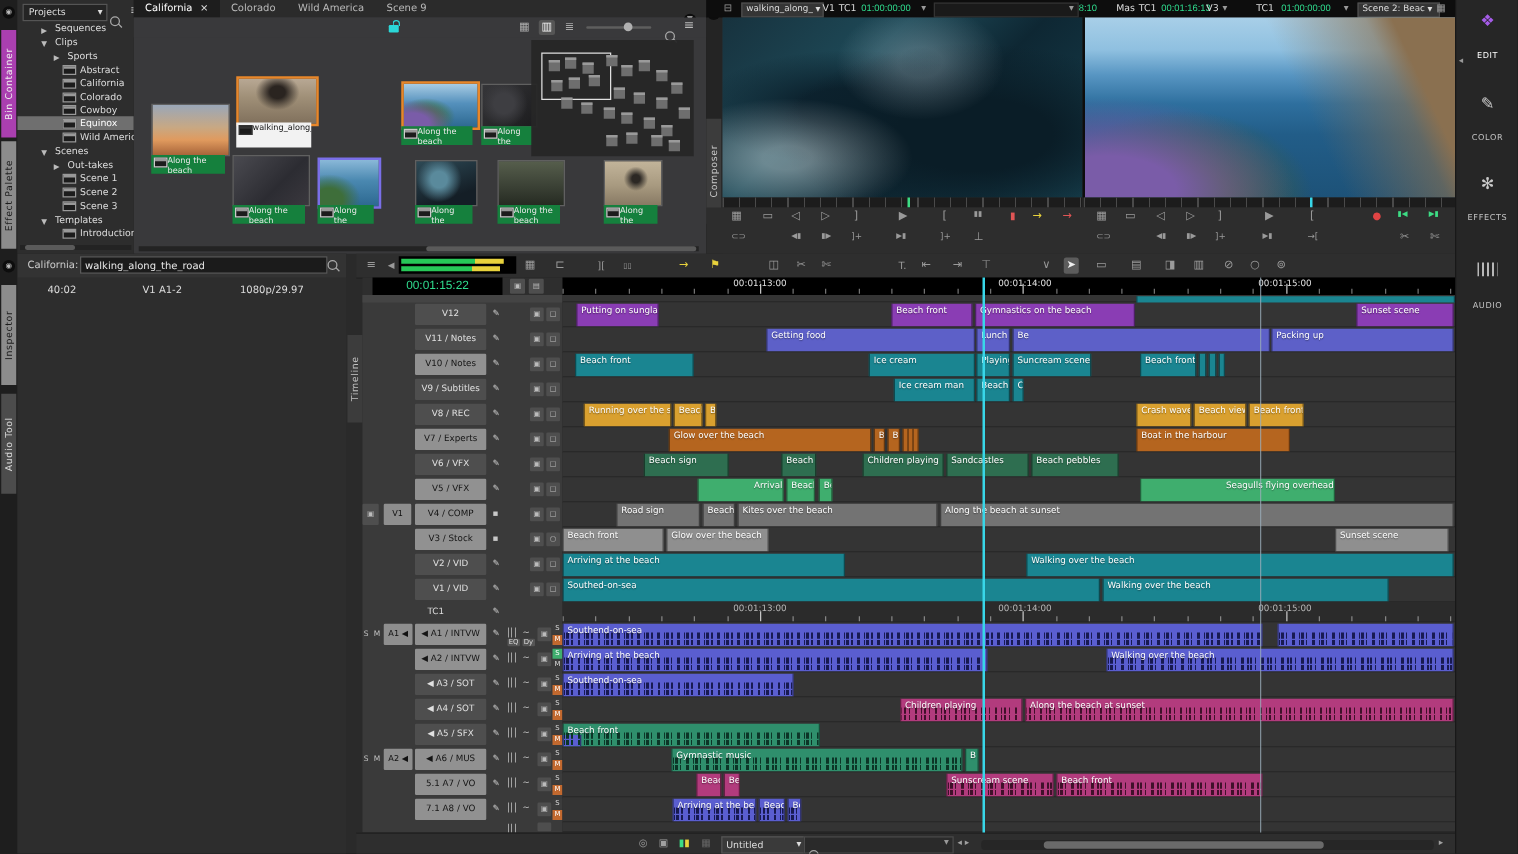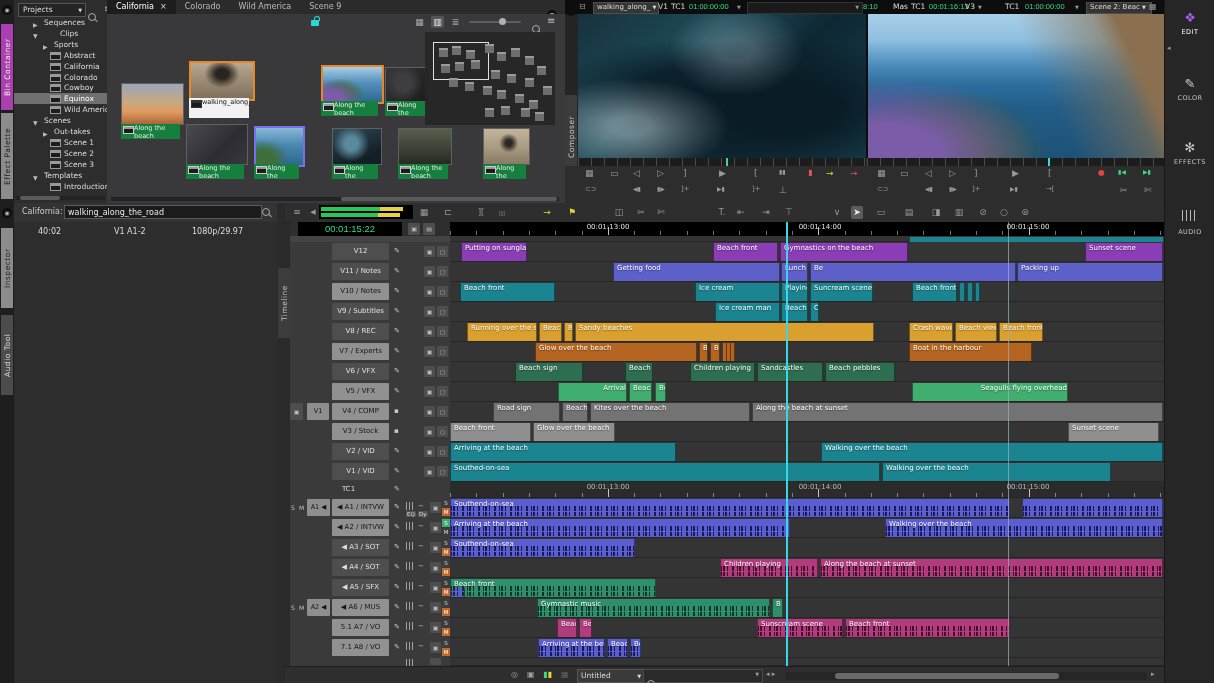--- a/index.html
+++ b/index.html
@@ -70,21 +70,21 @@
   #monhdr{position:absolute;left:565px;top:0;width:599px;height:14px;background:#0d0d0d;font-size:7.5px;line-height:14px;white-space:nowrap;}
   .hddd{position:absolute;top:2px;height:10px;background:#353535;border:1px solid #4e4e4e;color:#ddd;font-size:7px;line-height:9px;padding:0 3px;}
   .tbtn{position:absolute;color:#9a9a9a;text-align:center;}
   .scrub{position:absolute;height:8px;background:#1c1c1c;
      background-image:repeating-linear-gradient(90deg,#4a4a4a 0 1px,transparent 1px 13px);}
   .pmark{position:absolute;width:2px;height:8px;}
   
   #sidebar{position:absolute;left:1164px;top:0;width:50px;height:683px;background:#262626;border-left:1px solid #181818;}
   .sbitem{position:absolute;left:0;width:50px;text-align:center;}
   .sbicon{font-size:13px;color:#c8c8c8;}
-  .sblabel{font-size:6.5px;letter-spacing:.5px;color:#c2c2c2;margin-top:3px;}
+  .sblabel{font-size:6.5px;letter-spacing:.5px;color:#c2c2c2;margin-top:15px;}
   .audiobars{display:inline-block;width:16px;height:11px;background:repeating-linear-gradient(90deg,#b8b8b8 0 1.5px,transparent 1.5px 4px);}
   
   #insp{position:absolute;left:14px;top:203px;width:263px;height:480px;background:#2d2d2d;overflow:hidden;font-size:8px;}
   #insphdr{position:absolute;left:0;top:0;width:263px;height:19px;background:#333;}
   #clipname{position:absolute;left:50px;top:2px;width:190px;height:12px;background:#1b1b1b;border:1px solid #5a5a5a;
      color:#e8e8e8;font-size:8px;font-family:"DejaVu Sans",sans-serif;padding:0 3px;}
   
   #tltoolbar{position:absolute;left:285px;top:203px;width:879px;height:19px;background:#2e2e2e;border-bottom:1px solid #202020;}
   .tbic{position:absolute;top:3px;font-size:9px;color:#9a9a9a;text-align:center;min-width:12px;height:13px;line-height:13px;}
   .tbic.sel{background:#5c5c5c;border-radius:2px;color:#eee;}
@@ -151,21 +151,21 @@
     <div class="vtab" style="top:228px;height:80px;background:#8c8c8c;color:#1c1c1c;">Inspector</div>
     <div class="vtab" style="top:315px;height:80px;background:#4c4c4c;color:#ddd;">Audio Tool</div>
   </div>
 
   <div id="proj">
     <div class="abs" style="left:4px;top:3px;width:62px;height:12px;background:#242424;border:1px solid #555;font-size:7.5px;line-height:12px;padding-left:4px;color:#ddd;"><span>Projects</span><span style="float:right;margin-right:3px;font-size:5px;">▼</span></div>
     <div class="abs" style="left:74px;top:6px;"><span class="mag"></span></div>
     <div class="abs ham" style="left:90px;top:4px;">≡</div>
     <div id="tree">
         <div class="titem" style="top: 17px;"><div class="tarrow" style="left: 19px; top: 2px;">▶</div><span style="margin-left: 30px;">Sequences</span></div>
-        <div class="titem" style="top: 27.9px; padding-left: 16px;"><div class="tarrow" style="left: 19px; top: 2px;">▼</div><span style="margin-left: 30px;">Clips</span></div>
+        <div class="titem" style="top: 27.9px;"><div class="tarrow" style="left: 19px; top: 2px;">▼</div><span style="margin-left: 30px;">Clips</span></div>
         <div class="titem" style="top: 38.8px;"><div class="tarrow" style="left: 29px; top: 2px;">▶</div><span style="margin-left: 40px;">Sports</span></div>
         <div class="titem" style="top: 49.7px;"><div class="clap" style="left: 36px;"></div><span style="margin-left: 50px;">Abstract</span></div>
         <div class="titem" style="top: 60.6px;"><div class="clap" style="left: 36px;"></div><span style="margin-left: 50px;">California</span></div>
         <div class="titem" style="top: 71.5px;"><div class="clap" style="left: 36px;"></div><span style="margin-left: 50px;">Colorado</span></div>
         <div class="titem" style="top: 82.4px;"><div class="clap" style="left: 36px;"></div><span style="margin-left: 50px;">Cowboy</span></div>
         <div class="titem sel" style="top: 93.3px;"><div class="clap" style="left: 36px;"></div><span style="margin-left: 50px;">Equinox</span></div>
         <div class="titem" style="top: 104.2px;"><div class="clap" style="left: 36px;"></div><span style="margin-left: 50px;">Wild America</span></div>
         <div class="titem" style="top: 115.1px;"><div class="tarrow" style="left: 19px; top: 2px;">▼</div><span style="margin-left: 30px;">Scenes</span></div>
         <div class="titem" style="top: 126px;"><div class="tarrow" style="left: 29px; top: 2px;">▶</div><span style="margin-left: 40px;">Out-takes</span></div>
         <div class="titem" style="top: 136.9px;"><div class="clap" style="left: 36px;"></div><span style="margin-left: 50px;">Scene 1</span></div>
@@ -634,21 +634,20 @@
       <div class="cl c-teal" style="left: 462px; top: 47px; width: 45px; height: 18px;"><span>Beach front</span></div>
       <div class="cl c-teal" style="left: 509px; top: 47px; width: 6px; height: 18px;"></div>
       <div class="cl c-teal" style="left: 517px; top: 47px; width: 6px; height: 18px;"></div>
       <div class="cl c-teal" style="left: 525px; top: 47px; width: 5px; height: 18px;"></div>
       <div class="cl c-teal" style="left: 265px; top: 67px; width: 65px; height: 18px;"><span>Ice cream man</span></div>
       <div class="cl c-teal" style="left: 331px; top: 67px; width: 27px; height: 18px;"><span>Beach</span></div>
       <div class="cl c-teal" style="left: 360px; top: 67px; width: 9px; height: 18px;"><span>C</span></div>
       <div class="cl c-amber" style="left: 17px; top: 87px; width: 70px; height: 18px;"><span>Running over the s</span></div>
       <div class="cl c-amber" style="left: 89px; top: 87px; width: 23px; height: 18px;"><span>Beach</span></div>
       <div class="cl c-amber" style="left: 114px; top: 87px; width: 9px; height: 18px;"><span>Be</span></div>
-      <div class="cl c-amber" style="left: 125px; top: 87px; width: 299px; height: 18px;"><span>Sandy beaches</span></div>
       <div class="cl c-amber" style="left: 459px; top: 87px; width: 44px; height: 18px;"><span>Crash wave</span></div>
       <div class="cl c-amber" style="left: 505px; top: 87px; width: 42px; height: 18px;"><span>Beach view</span></div>
       <div class="cl c-amber" style="left: 549px; top: 87px; width: 44px; height: 18px;"><span>Beach front</span></div>
       <div class="cl c-rust" style="left: 85px; top: 107px; width: 162px; height: 18px;"><span>Glow over the beach</span></div>
       <div class="cl c-rust" style="left: 249px; top: 107px; width: 9px; height: 18px;"><span>B</span></div>
       <div class="cl c-rust" style="left: 260px; top: 107px; width: 10px; height: 18px;"><span>Be</span></div>
       <div class="cl c-rust" style="left: 272px; top: 107px; width: 2px; height: 18px;"></div>
       <div class="cl c-rust" style="left: 276px; top: 107px; width: 2px; height: 18px;"></div>
       <div class="cl c-rust" style="left: 280px; top: 107px; width: 2px; height: 18px;"></div>
       <div class="cl c-rust" style="left: 459px; top: 107px; width: 123px; height: 18px;"><span>Boat in the harbour</span></div>

